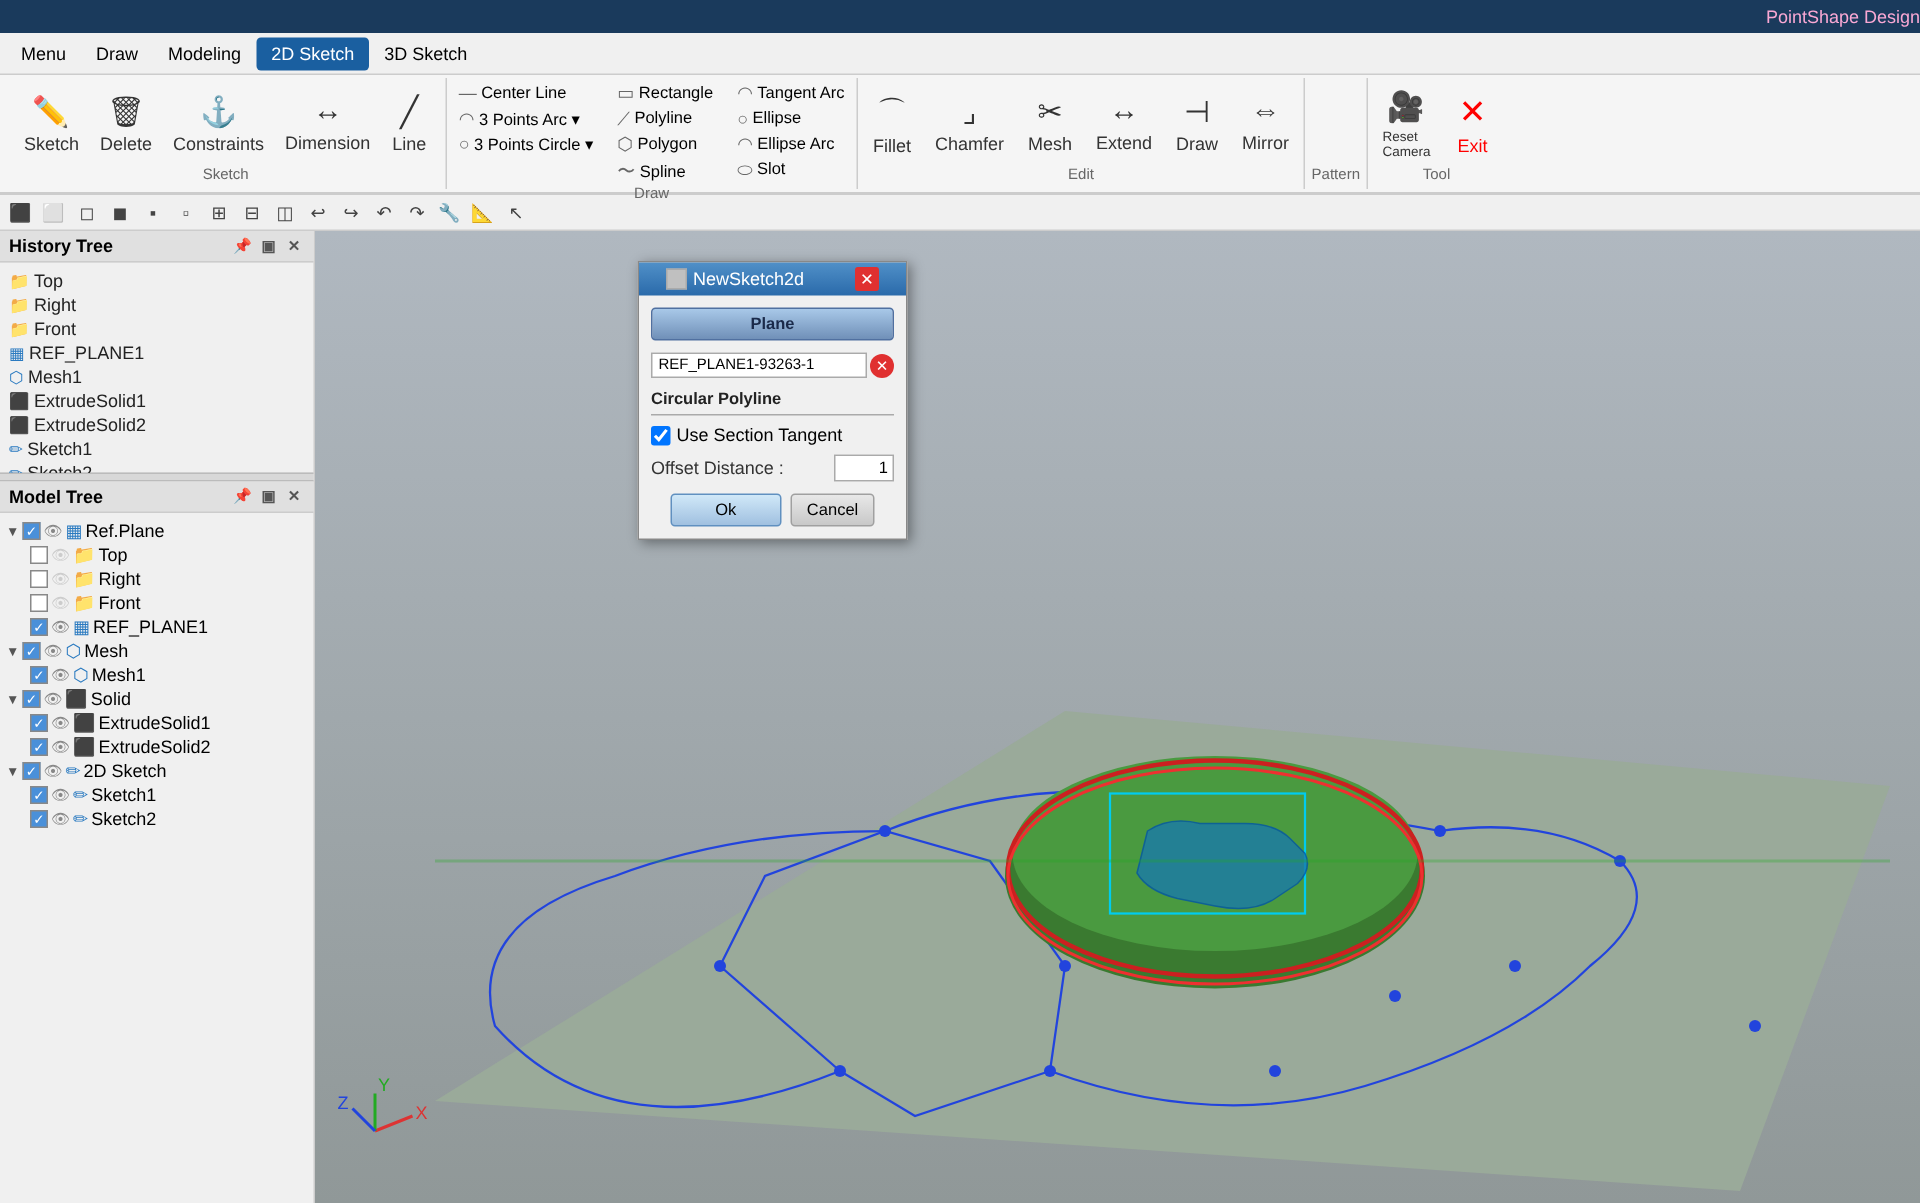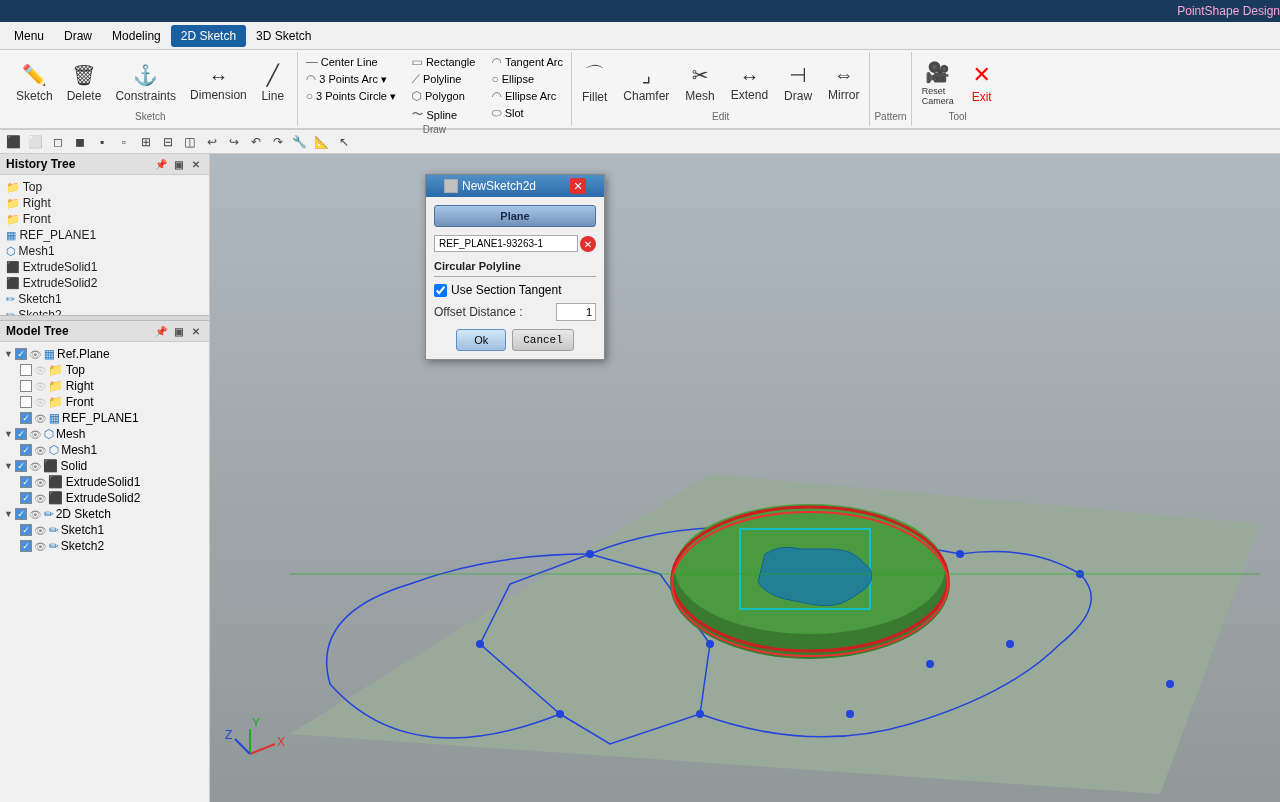--- a/index.html
+++ b/index.html
@@ -312,33 +312,32 @@
       text-align: right;
     }
     .dialog-buttons {
       display: flex;
       gap: 6px;
       justify-content: center;
     }
     .btn-ok {
       background: linear-gradient(to bottom, #d0e8f8, #a0c0e0);
       border: 1px solid #6090c0;
-      padding: 4px 17px;
+      padding: 4px 29px;
       font-size: 11px;
       cursor: pointer;
       border-radius: 3px;
     }
     .btn-cancel {
       background: linear-gradient(to bottom, #e8e8e8, #c8c8c8);
       border: 1px solid #a0a0a0;
       padding: 4px 10px;
       font-size: 11px;
       cursor: pointer;
       border-radius: 3px;
-      font-family: Liberation Mono, monospace;
     }
 
     
     #viewport-svg {
       width: 100%;
       height: 100%;
     }
   </style>
 </head>
 <body>

